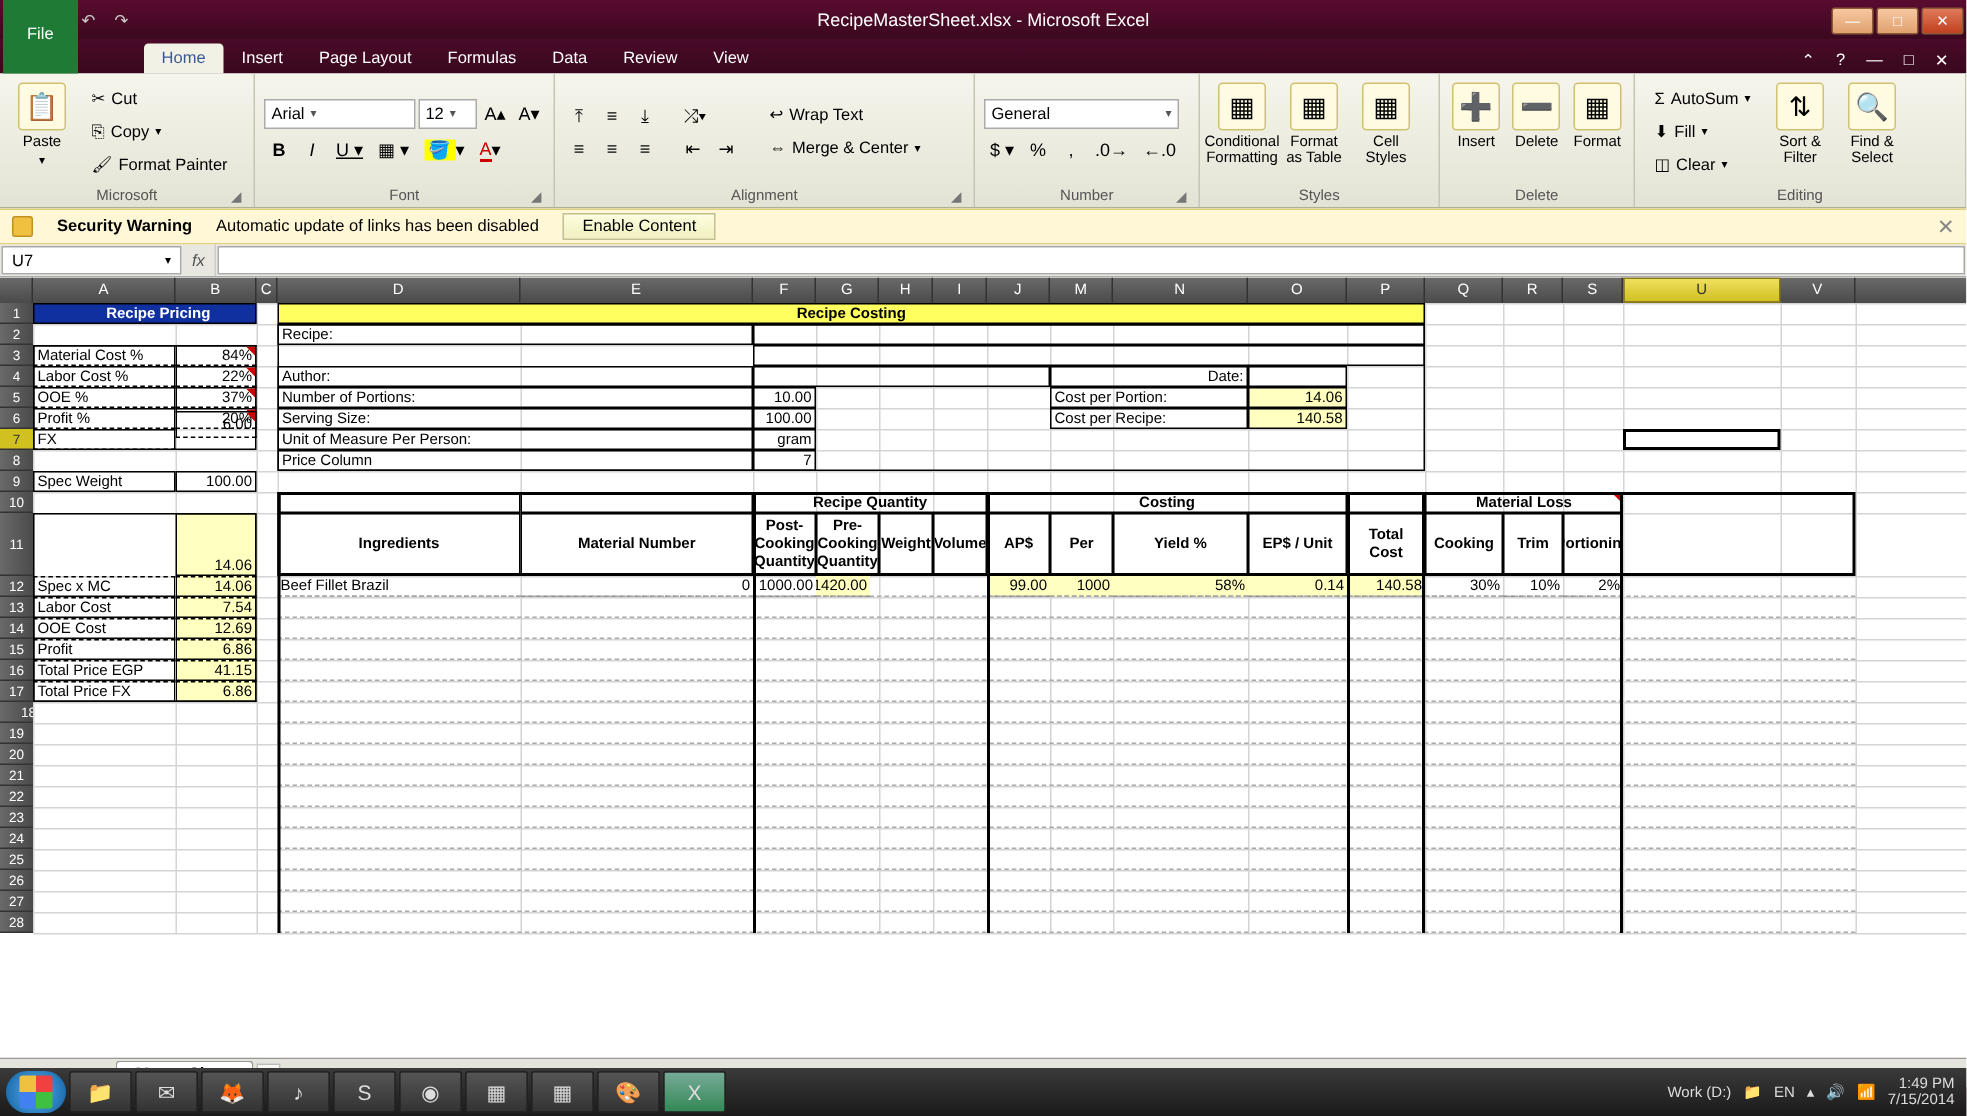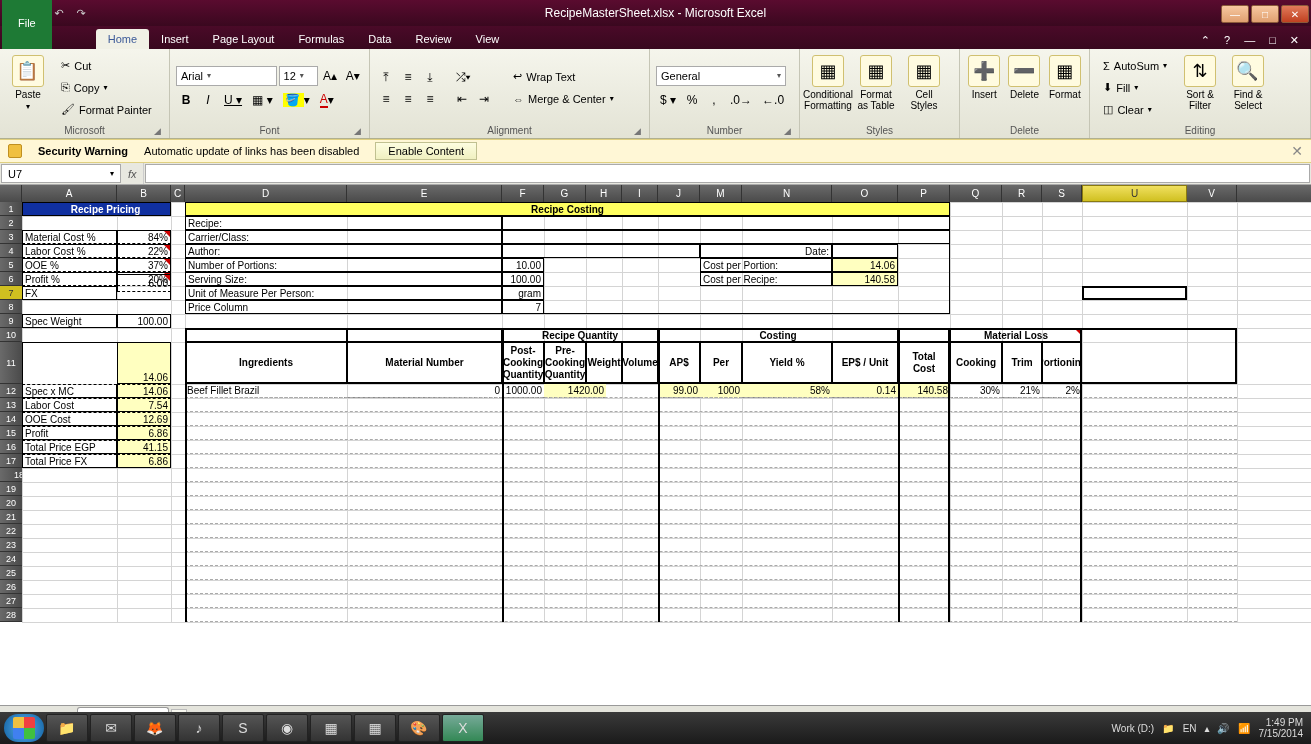--- a/index.html
+++ b/index.html
@@ -436,21 +436,20 @@
         <div class="cell " style="left: 0px; top: 224px; width: 95px; height: 14px; border-width: 1px; border-style: dashed solid solid; border-color: rgb(0, 0, 0); border-image: initial;">Profit</div>
         <div class="cell r bg-lyel" style="left: 95px; top: 224px; width: 54px; height: 14px; border-width: 1px; border-style: dashed solid solid; border-color: rgb(0, 0, 0); border-image: initial;">6.86</div>
         <div class="cell " style="left: 0px; top: 238px; width: 95px; height: 14px; border-width: 1px; border-style: dashed solid solid; border-color: rgb(0, 0, 0); border-image: initial;">Total Price EGP</div>
         <div class="cell r bg-lyel" style="left: 95px; top: 238px; width: 54px; height: 14px; border-width: 1px; border-style: dashed solid solid; border-color: rgb(0, 0, 0); border-image: initial;">41.15</div>
         <div class="cell " style="left: 0px; top: 252px; width: 95px; height: 14px; border-width: 1px; border-style: dashed solid solid; border-color: rgb(0, 0, 0); border-image: initial;">Total Price FX</div>
         <div class="cell r bg-lyel" style="left: 95px; top: 252px; width: 54px; height: 14px; border-width: 1px; border-style: dashed solid solid; border-color: rgb(0, 0, 0); border-image: initial;">6.86</div>
         <div class="cell " style="left: 0px; top: 140px; width: 149px; height: 126px; border: 1.5px solid rgb(0, 0, 0);"></div>
         <div class="cell bg-yel b c bdr" style="left: 163px; top: 0px; width: 765px; height: 14px;">Recipe Costing</div>
         <div class="cell bdr" style="left: 163px; top: 14px; width: 317px; height: 14px;">Recipe:</div>
         <div class="cell bdr" style="left: 480px; top: 14px; width: 448px; height: 14px;"></div>
-        <div class="cell bdr" style="left: 163px; top: 28px; width: 317px; height: 14px;">Carrier/Class:</div>
         <div class="cell bdr" style="left: 480px; top: 28px; width: 448px; height: 14px;"></div>
         <div class="cell bdr" style="left: 163px; top: 42px; width: 317px; height: 14px;">Author:</div>
         <div class="cell bdr" style="left: 480px; top: 42px; width: 198px; height: 14px;"></div>
         <div class="cell r bdr" style="left: 678px; top: 42px; width: 132px; height: 14px;">Date:</div>
         <div class="cell bdr" style="left: 810px; top: 42px; width: 66px; height: 14px;"></div>
         <div class="cell bdr" style="left: 163px; top: 56px; width: 317px; height: 14px;">Number of Portions:</div>
         <div class="cell r bdr" style="left: 480px; top: 56px; width: 42px; height: 14px;">10.00</div>
         <div class="cell bdr" style="left: 163px; top: 70px; width: 317px; height: 14px;">Serving Size:</div>
         <div class="cell r bdr" style="left: 480px; top: 70px; width: 42px; height: 14px;">100.00</div>
         <div class="cell bdr" style="left: 163px; top: 84px; width: 317px; height: 14px;">Unit of Measure Per Person:</div>
@@ -478,28 +477,28 @@
         <div class="cell b c bdr" style="left: 720px; top: 140px; width: 90px; height: 42px; white-space: normal; text-align: center; line-height: 12px;">Yield %</div>
         <div class="cell b c bdr" style="left: 810px; top: 140px; width: 66px; height: 42px; white-space: normal; text-align: center; line-height: 12px;">EP$ / Unit</div>
         <div class="cell bdr" style="left: 876px; top: 126px; width: 52px; height: 14px;"></div>
         <div class="cell b c bdr" style="left: 876px; top: 140px; width: 52px; height: 42px; white-space: normal; text-align: center; line-height: 12px;">Total Cost</div>
         <div class="cell b c bdr" style="left: 928px; top: 140px; width: 52px; height: 42px; white-space: normal; text-align: center; line-height: 12px;">Cooking</div>
         <div class="cell b c bdr" style="left: 980px; top: 140px; width: 40px; height: 42px; white-space: normal; text-align: center; line-height: 12px;">Trim</div>
         <div class="cell b c bdr" style="left: 1020px; top: 140px; width: 40px; height: 42px; white-space: normal; text-align: center; line-height: 12px;">Portioning</div>
         <div class="cell bdr-db" style="left: 163px; top: 182px; width: 162px; height: 14px;">Beef Fillet Brazil</div>
         <div class="cell r bdr-db" style="left: 325px; top: 182px; width: 155px; height: 14px;">0</div>
         <div class="cell r bdr-db" style="left: 480px; top: 182px; width: 42px; height: 14px;">1000.00</div>
-        <div class="cell r bdr-db bg-lyel" style="left: 522px; top: 182px; width: 62px; height: 14px;">1420.00</div>
+        <div class="cell r bdr-db bg-lyel" style="left: 522px; top: 182px; width: 36px; height: 14px;">1420.00</div>
         <div class="cell r bdr-db bg-lyel" style="left: 636px; top: 182px; width: 42px; height: 14px;">99.00</div>
         <div class="cell r bdr-db bg-lyel" style="left: 678px; top: 182px; width: 42px; height: 14px;">1000</div>
         <div class="cell r bdr-db bg-lyel" style="left: 720px; top: 182px; width: 90px; height: 14px;">58%</div>
         <div class="cell r bdr-db bg-lyel" style="left: 810px; top: 182px; width: 66px; height: 14px;">0.14</div>
         <div class="cell r bdr-db bg-lyel" style="left: 876px; top: 182px; width: 52px; height: 14px;">140.58</div>
         <div class="cell r bdr-db" style="left: 928px; top: 182px; width: 52px; height: 14px;">30%</div>
-        <div class="cell r bdr-db" style="left: 980px; top: 182px; width: 40px; height: 14px;">21%</div>
+        <div class="cell r bdr-db" style="left: 980px; top: 182px; width: 40px; height: 14px;">10%</div>
         <div class="cell r bdr-db" style="left: 1020px; top: 182px; width: 40px; height: 14px;">2%</div>
         <div class="cell " style="left: 522px; top: 182px; width: 42px; height: 238px; background: rgb(255, 255, 200); border-left: 1px solid rgb(0, 0, 0); border-right: 1px solid rgb(0, 0, 0); z-index: -1;"></div>
         <div class="cell " style="left: 636px; top: 182px; width: 42px; height: 238px; background: rgb(255, 255, 200); border-left: 1px solid rgb(0, 0, 0); border-right: 1px solid rgb(0, 0, 0); z-index: -1;"></div>
         <div class="cell " style="left: 678px; top: 182px; width: 42px; height: 238px; background: rgb(255, 255, 200); border-left: 1px solid rgb(0, 0, 0); border-right: 1px solid rgb(0, 0, 0); z-index: -1;"></div>
         <div class="cell " style="left: 720px; top: 182px; width: 90px; height: 238px; background: rgb(255, 255, 200); border-left: 1px solid rgb(0, 0, 0); border-right: 1px solid rgb(0, 0, 0); z-index: -1;"></div>
         <div class="cell " style="left: 810px; top: 182px; width: 66px; height: 238px; background: rgb(255, 255, 200); border-left: 1px solid rgb(0, 0, 0); border-right: 1px solid rgb(0, 0, 0); z-index: -1;"></div>
         <div class="cell " style="left: 876px; top: 182px; width: 52px; height: 238px; background: rgb(255, 255, 200); border-left: 1px solid rgb(0, 0, 0); border-right: 1px solid rgb(0, 0, 0); z-index: -1;"></div>
         <div class="cell " style="left: 163px; top: 182px; width: 1052px; height: 14px; border-bottom: 1px dashed rgb(170, 170, 170);"></div>
         <div class="cell " style="left: 163px; top: 196px; width: 1052px; height: 14px; border-bottom: 1px dashed rgb(170, 170, 170);"></div>
         <div class="cell " style="left: 163px; top: 210px; width: 1052px; height: 14px; border-bottom: 1px dashed rgb(170, 170, 170);"></div>

